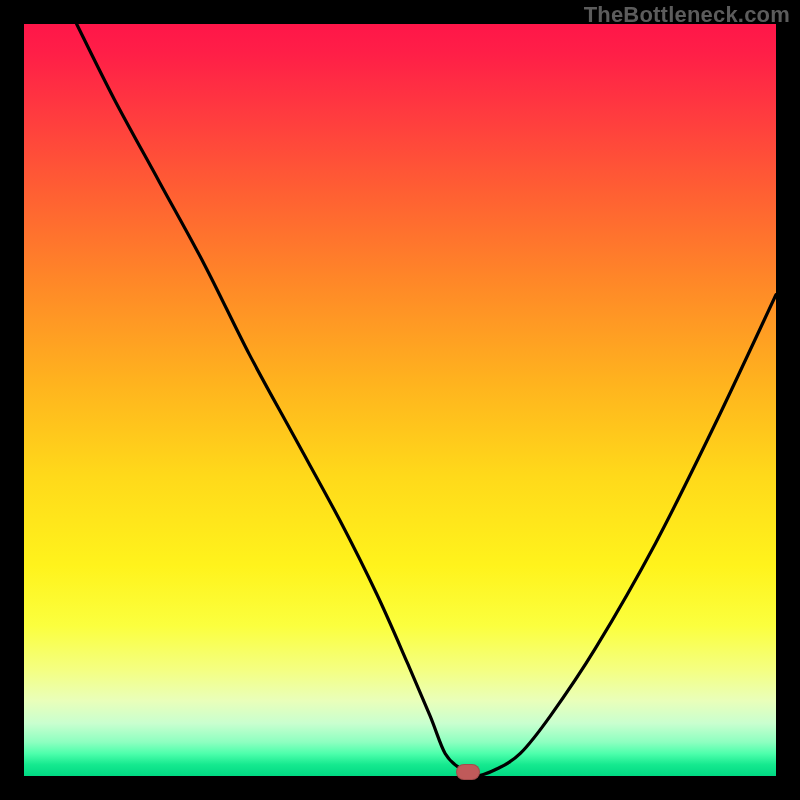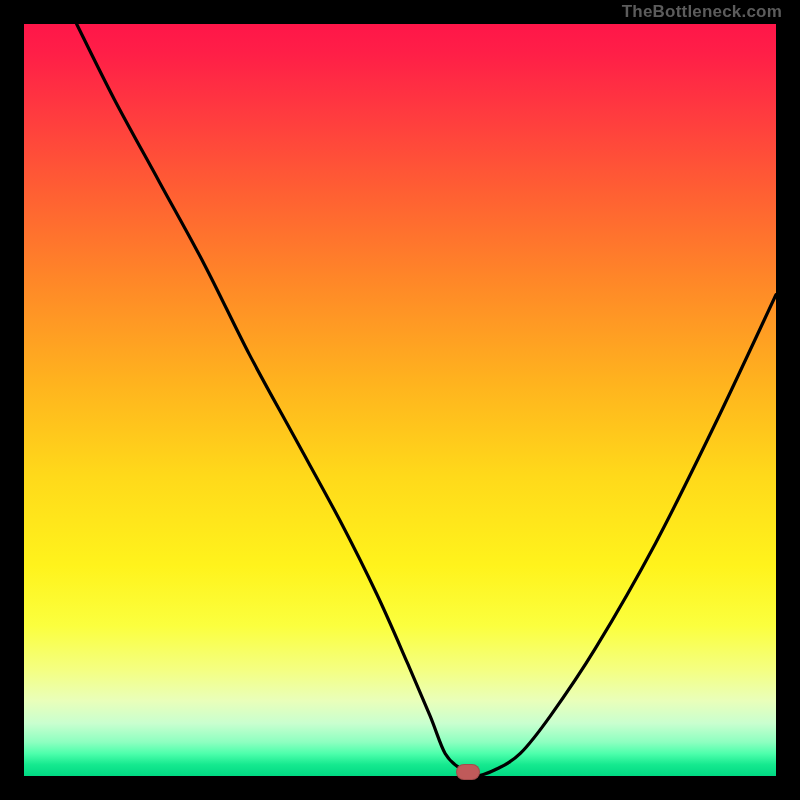--- a/index.html
+++ b/index.html
@@ -13,23 +13,23 @@
   }
   .frame {
     position: relative;
     width: 800px;
     height: 800px;
     background: #000;
   }
   .watermark {
     position: absolute;
     top: 2px;
-    right: 18px;
+    right: 10px;
     color: #5c5c5c;
-    font-size: 17px;
+    font-size: 22px;
     font-weight: 600;
     letter-spacing: 0.2px;
     z-index: 10;
   }
   .plot-area {
     position: absolute;
     left: 24px;
     top: 24px;
     width: 752px;
     height: 752px;

